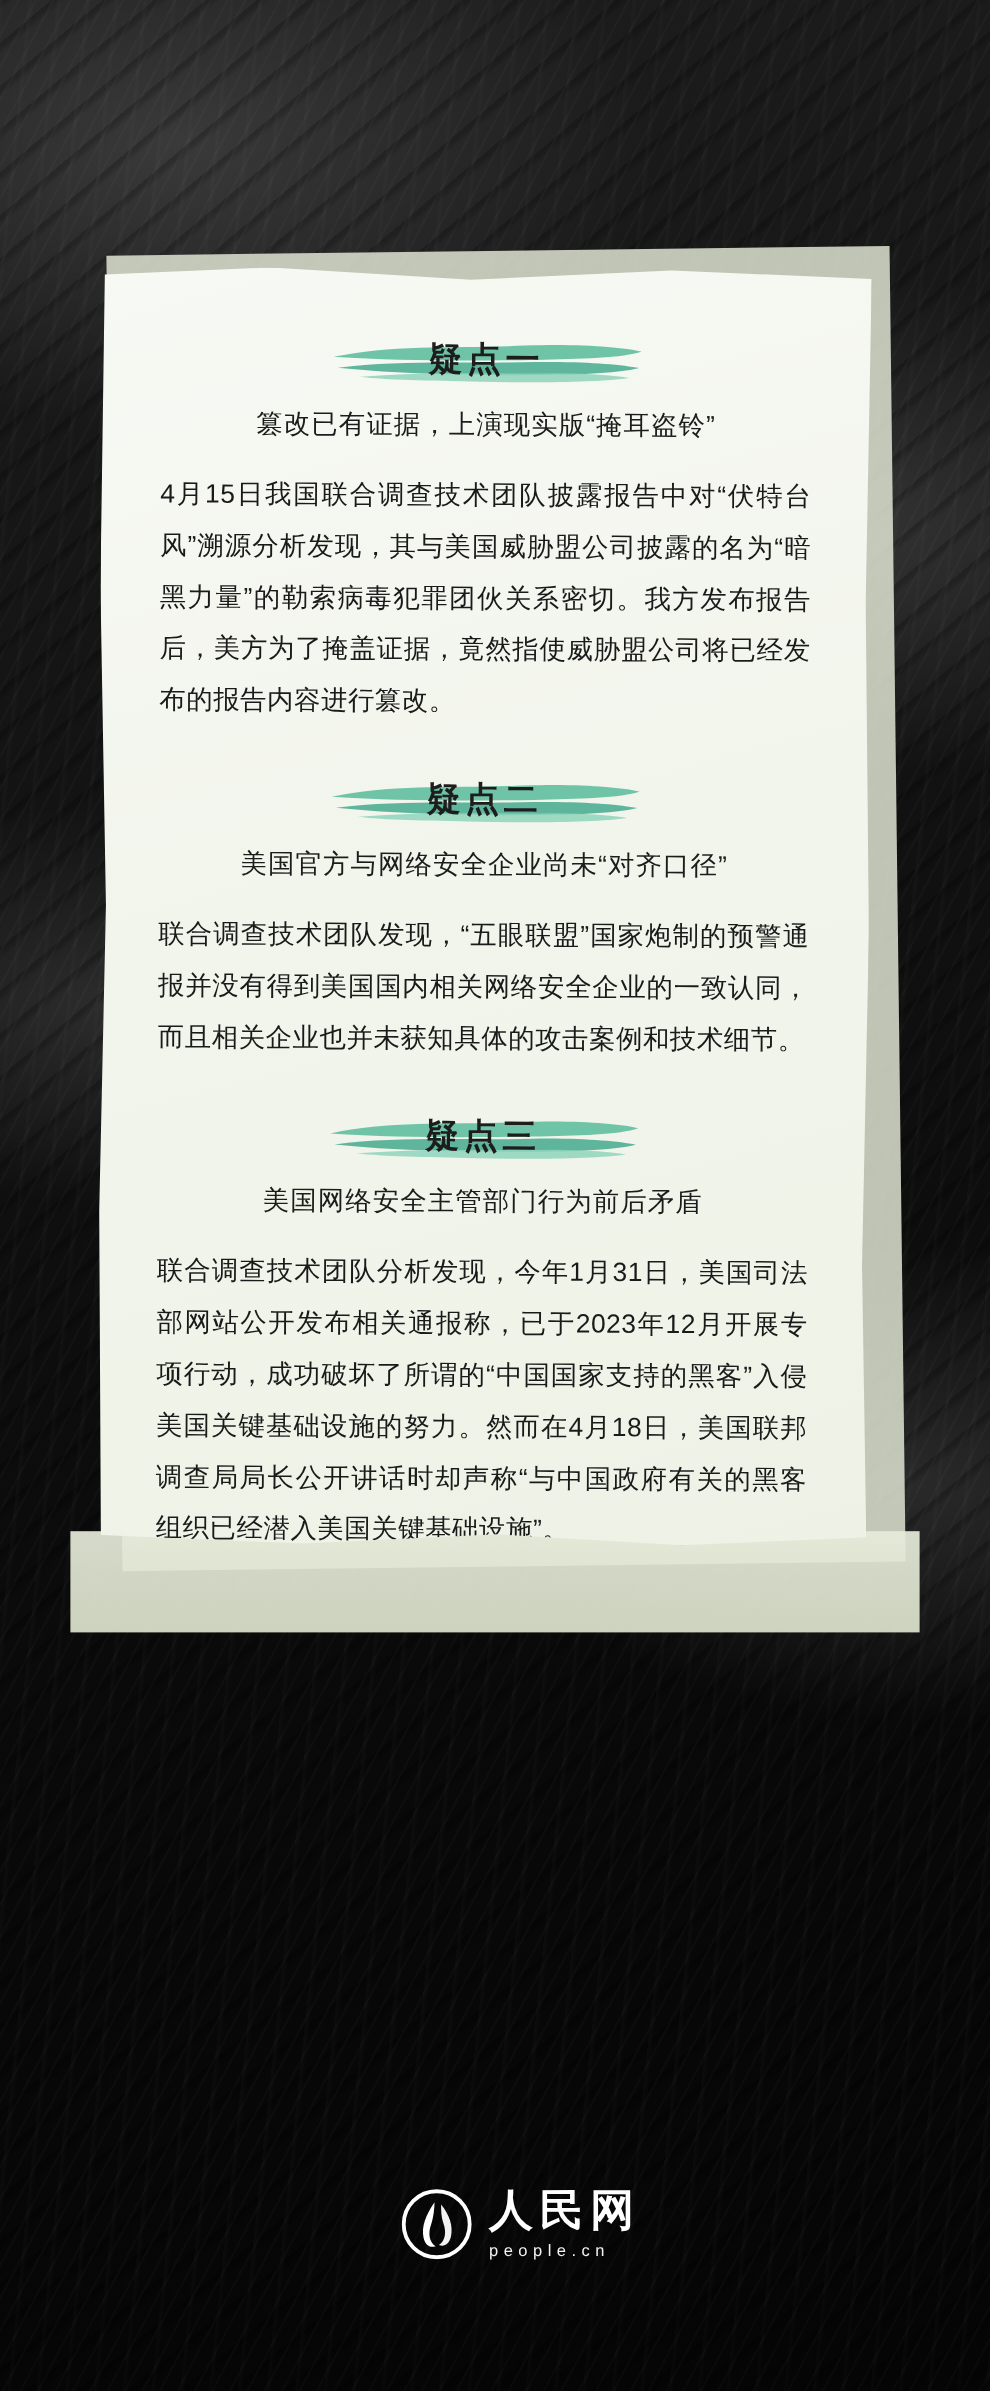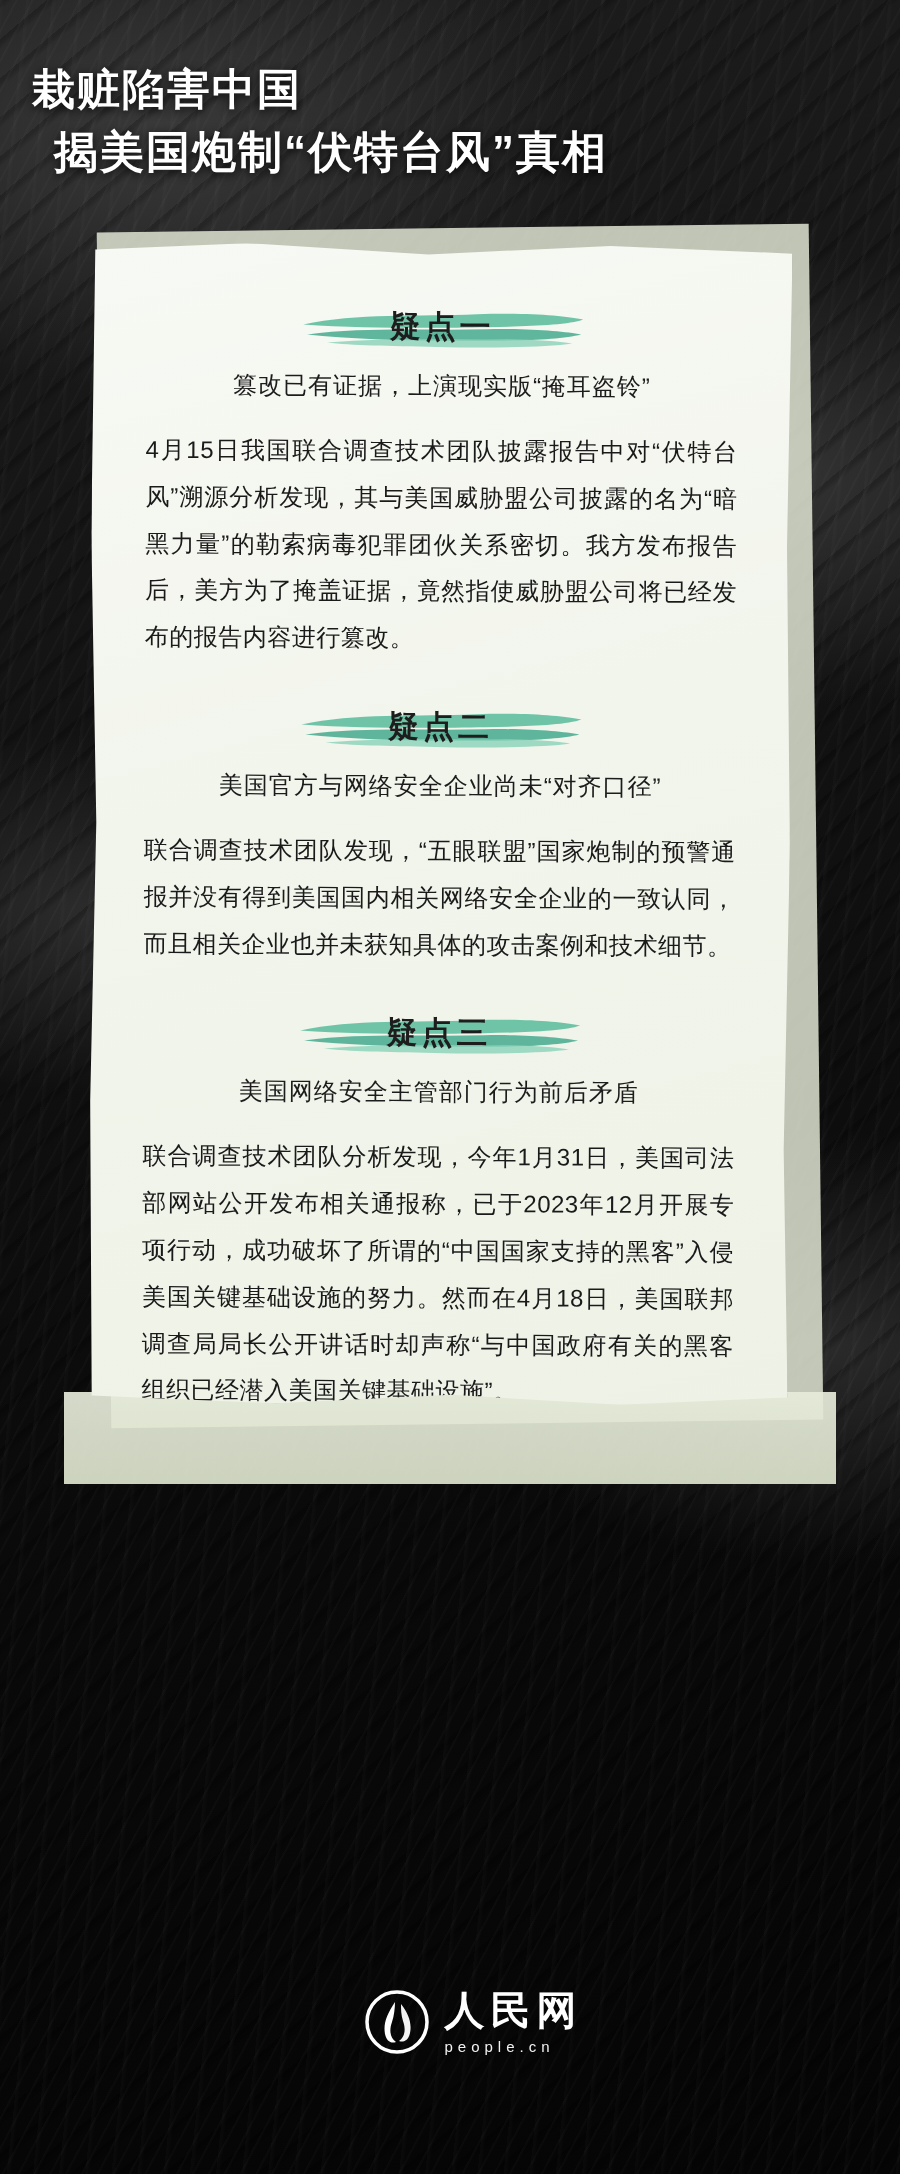--- a/index.html
+++ b/index.html
@@ -179,24 +179,20 @@
     margin-top: 9px;
     opacity: .95;
   }
 </style>
 </head>
 <body>
 
 <div id="page">
   <div id="texture"></div>
 
-  <div id="title-block">
-    <div class="title-line first">栽赃陷害中国</div>
-    <div class="title-line second">揭美国炮制“伏特台风”真相</div>
-  </div>
 
   <div id="card-shadow"></div>
   <div id="bottom-strip"></div>
 
   <div id="card">
     <div id="card-inner">
 
       <div class="section">
         <div class="badge-wrap">
           <svg class="brush" viewBox="0 0 290 44">

